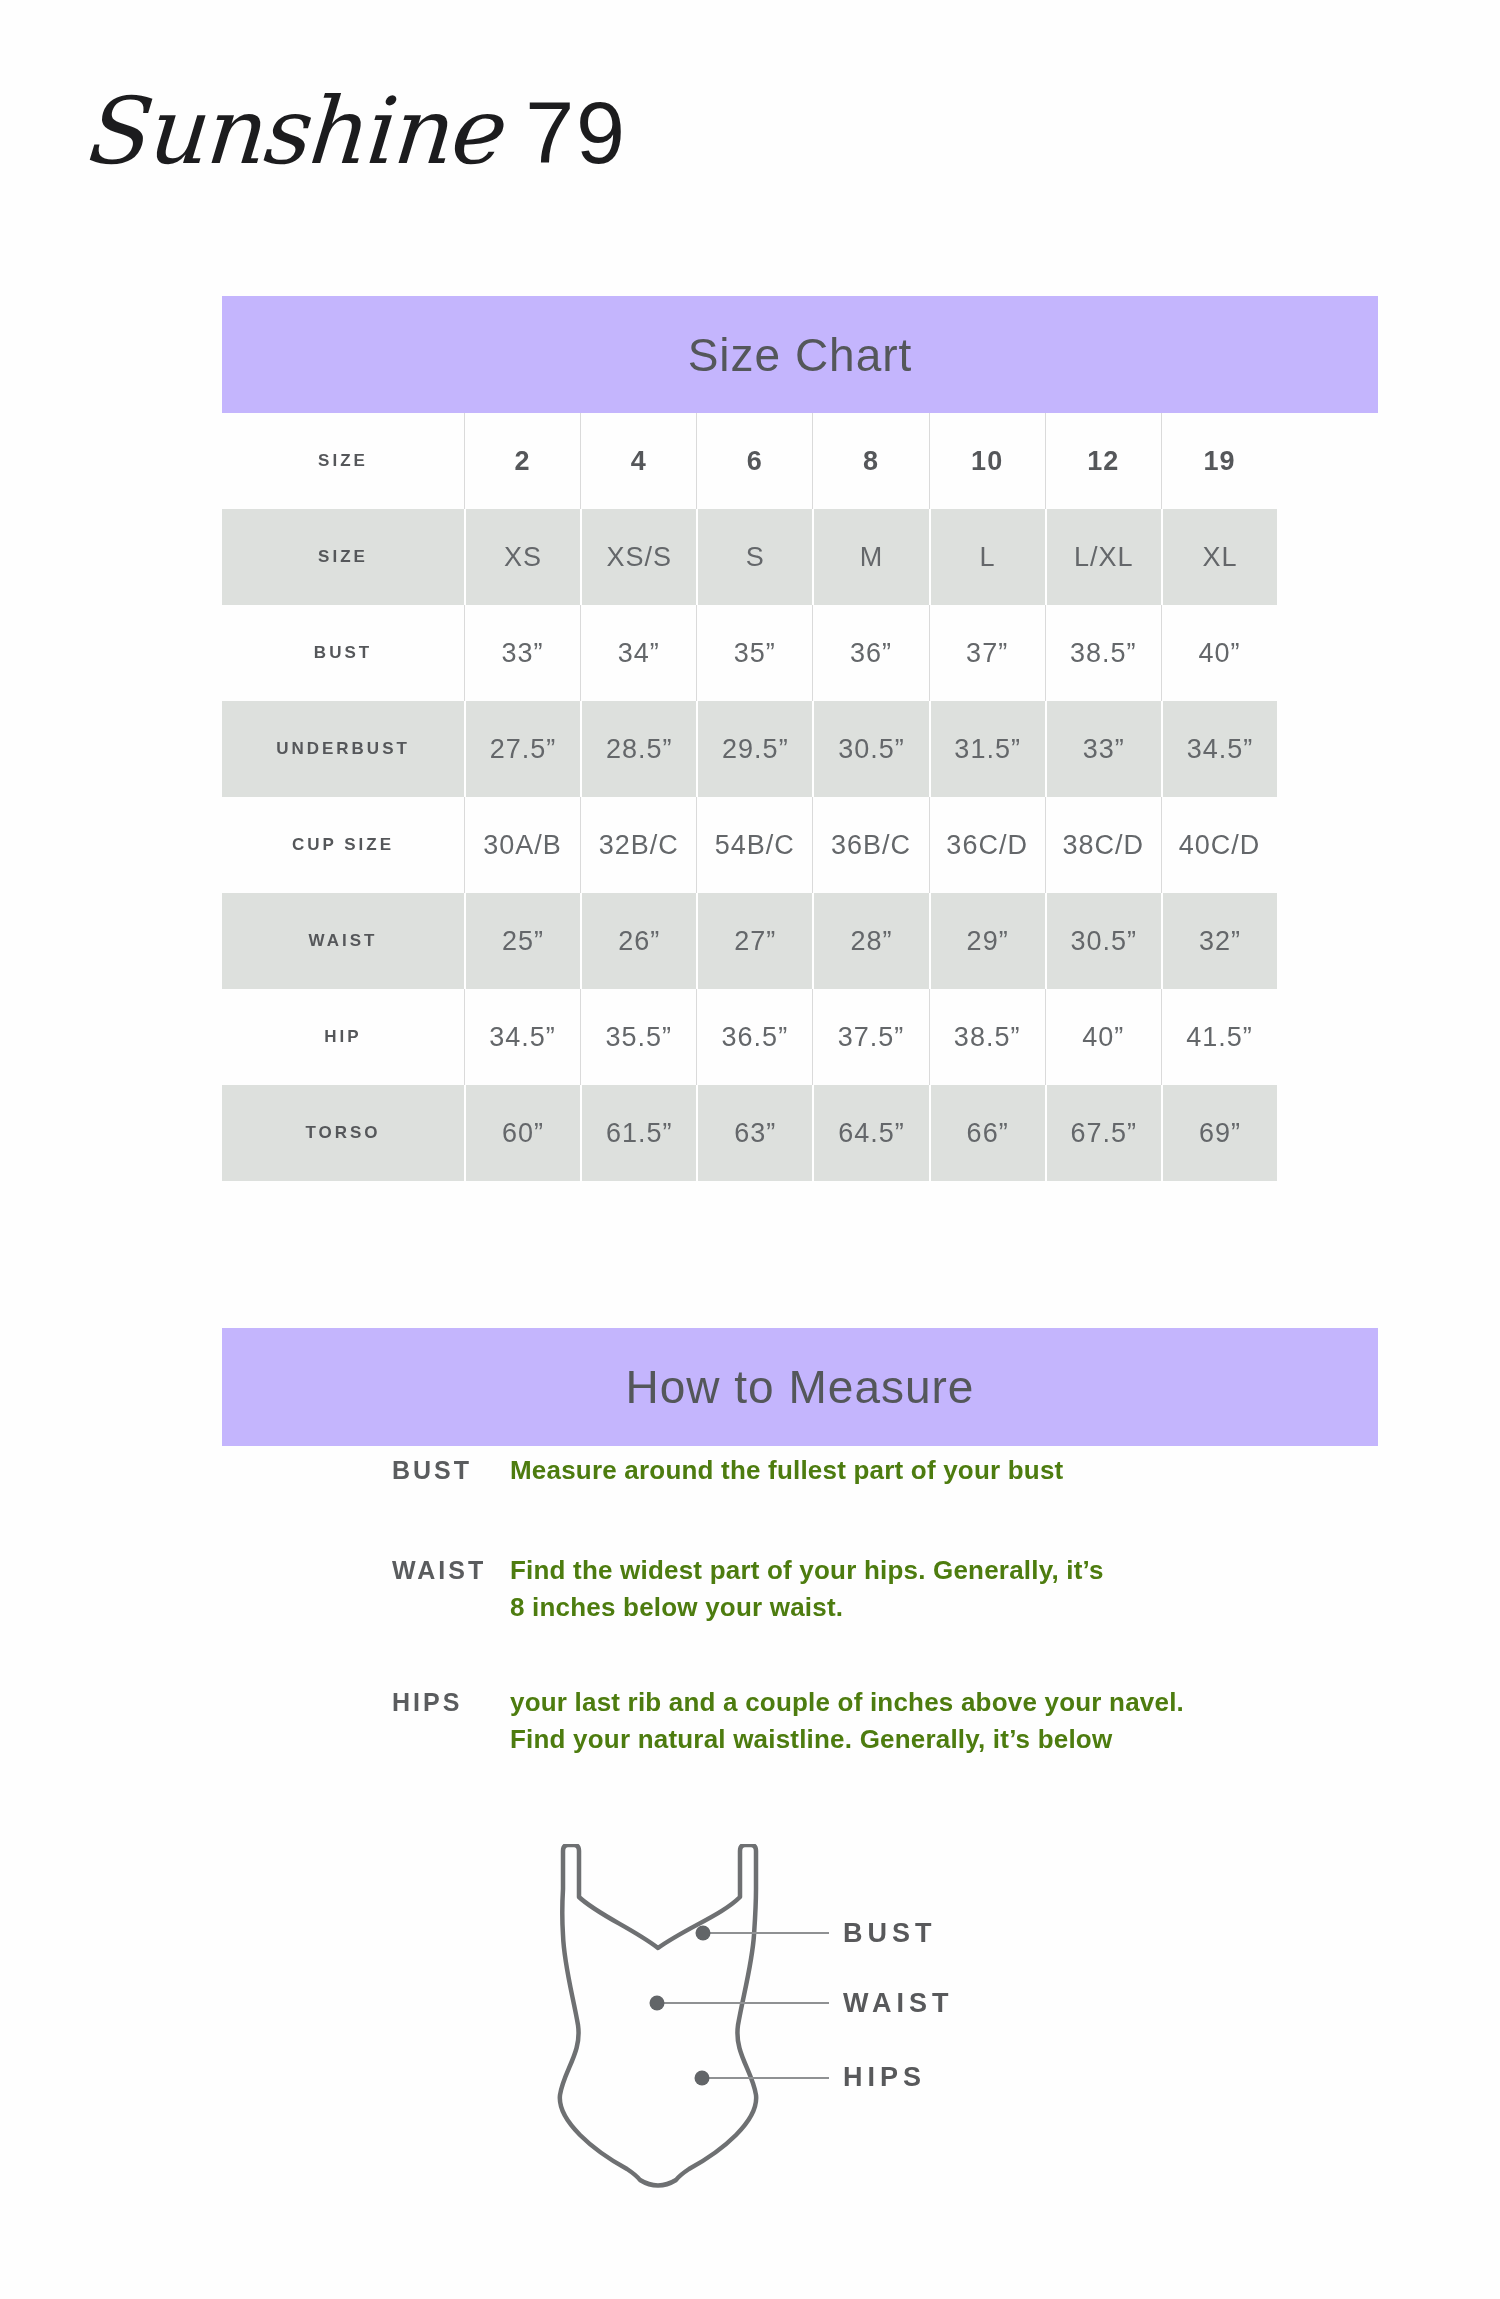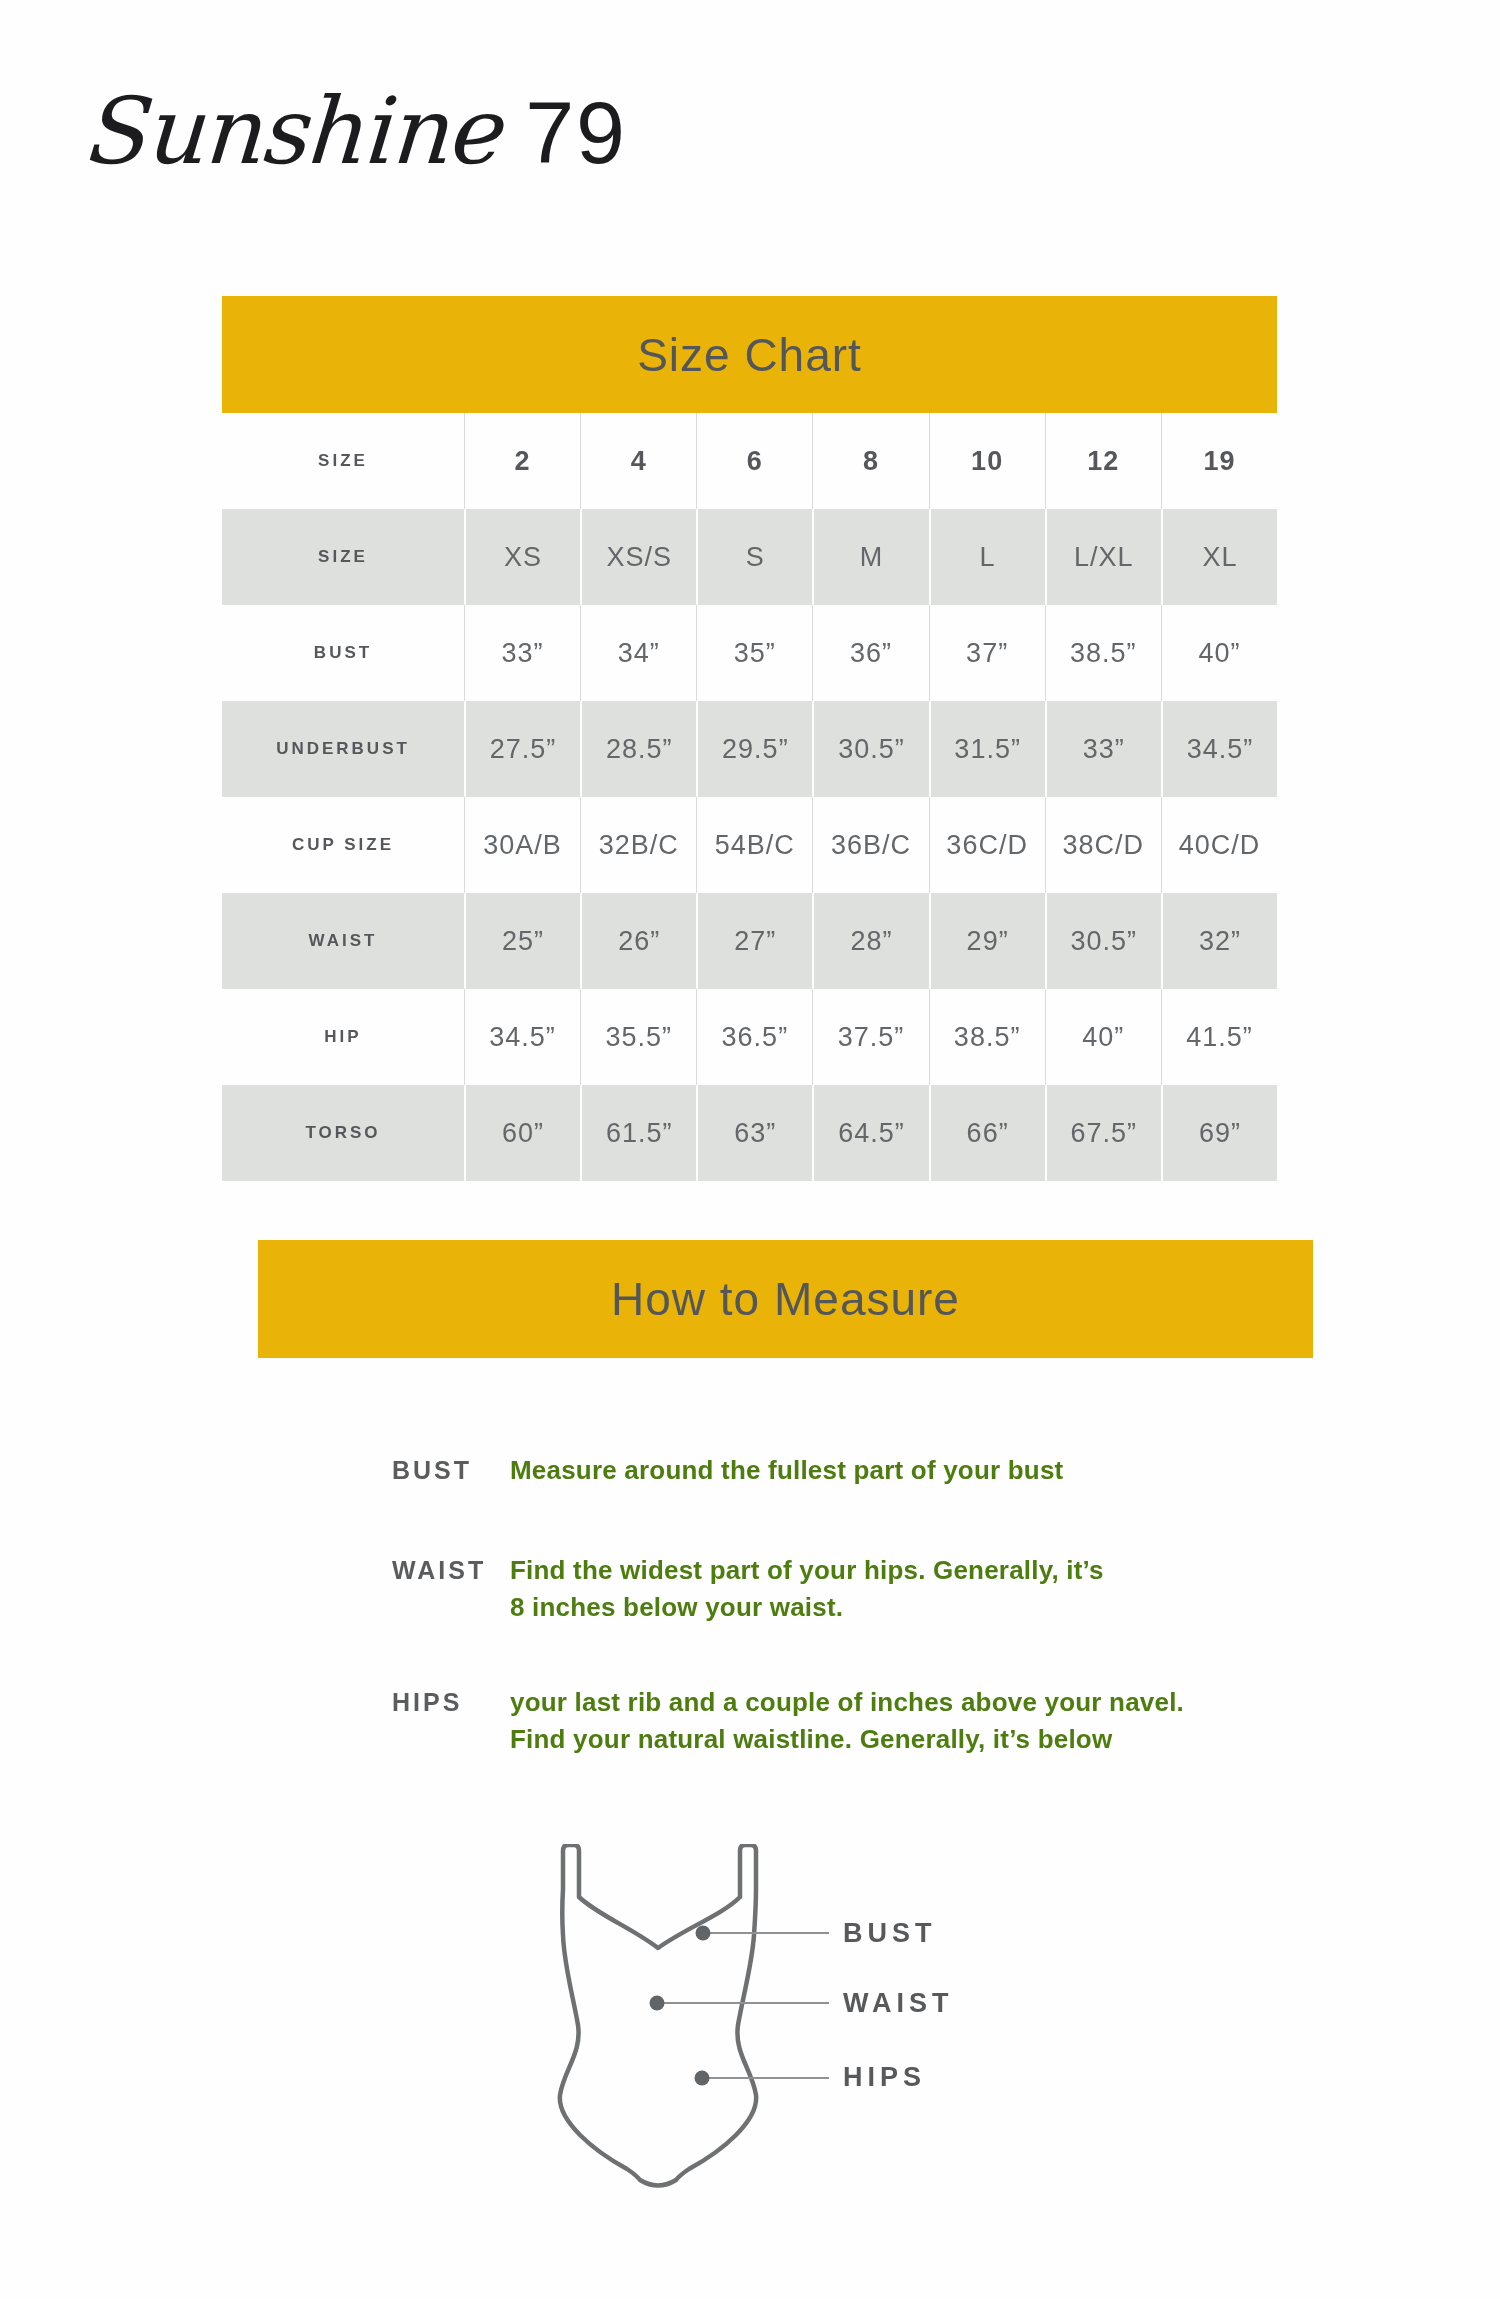--- a/index.html
+++ b/index.html
@@ -13,26 +13,26 @@
   .logo-script{
     font-family:"DejaVu Serif", serif;font-style:italic;font-weight:400;
     font-size:92px;letter-spacing:-2px;transform:skewX(-6deg);
   }
   .logo-number{
     font-family:"Liberation Sans", sans-serif;font-weight:400;
     font-size:88px;letter-spacing:2px;margin-left:20px;
   }
   
   .band{
-    position:absolute;left:222px;width:1055px;background:#eab308;
+    position:absolute;left:222px;width:1156px;background:#c4b5fd;
     display:flex;align-items:center;justify-content:center;
   }
   .band-title{font-size:46px;font-weight:400;color:#54575a;letter-spacing:1px;}
   #size-chart-band{top:296px;height:117px;}
-  #measure-band{top:1240px;height:118px;margin-left:36px;}
+  #measure-band{top:1328px;height:118px;}
   
   .size-table{position:absolute;left:222px;top:413px;width:1055px;}
   .trow{display:flex;height:96px;}
   .trow:nth-child(even){background:#dde0dd;}
   .tcell{
     flex:1 1 0;display:flex;align-items:center;justify-content:center;
     font-size:27px;color:#64676a;letter-spacing:1px;
   }
   .tcell.tlabel{
     flex:0 0 242px;font-weight:700;color:#55575a;letter-spacing:3px;font-size:17px;

